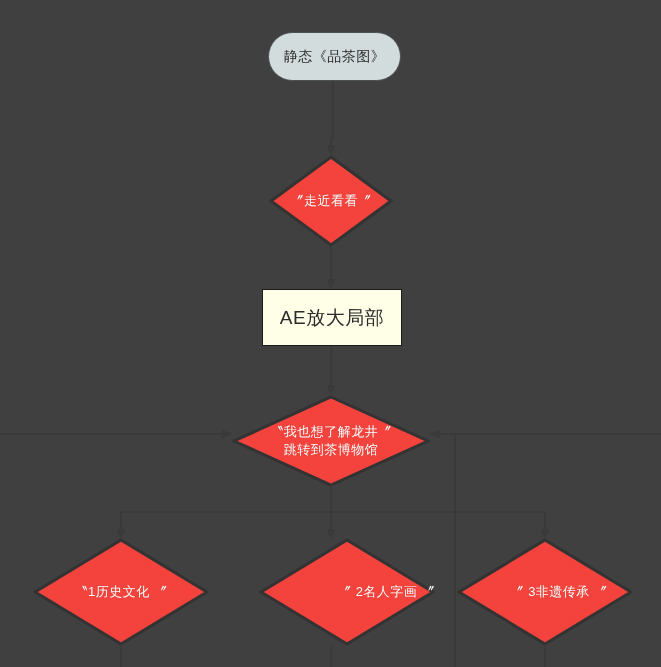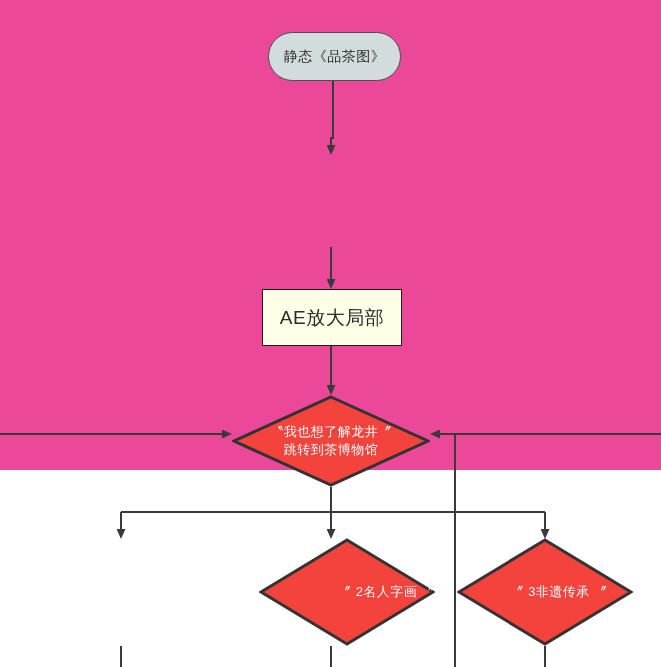--- a/index.html
+++ b/index.html
@@ -9,22 +9,22 @@
   }
   body {
     width: 661px;
     height: 667px;
     font-family: "Liberation Sans", "DejaVu Sans", sans-serif;
     overflow: hidden;
   }
   #flow-canvas {
     position: relative;
     width: 661px;
-    height: 470px;
-    background: #ec4899;
+    height: 667px;
+    background: #404040;
   }
   #edge-layer {
     position: absolute;
     left: 0;
     top: 0;
     width: 661px;
     height: 667px;
   }
   .node {
     position: absolute;
@@ -118,33 +118,45 @@
       <path d="M121,646 L121,667"></path>
       <path d="M331,646 L331,667"></path>
       <path d="M545,646 L545,667"></path>
     </g>
   </svg>
 
   <div class="node node-terminator" style="left:268px; top:32px; width:133px; height:49px;">
     <span>静态《品茶图》</span>
   </div>
 
+  <div class="node node-decision" style="left:269px; top:155px; width:124px; height:92px;">
+    <svg class="diamond-shape" viewBox="0 0 124 92" preserveAspectRatio="none">
+      <polygon points="62,2 122,46 62,90 2,46" fill="#f4433c" stroke="#333333" stroke-width="3"></polygon>
+    </svg>
+    <span class="diamond-label">〞走近看看〞</span>
+  </div>
 
   <div class="node node-process" style="left:262px; top:289px; width:140px; height:57px;">
     <span>AE放大局部</span>
   </div>
 
   <div class="node node-decision" style="left:232px; top:395px; width:198px; height:92px;justify-content:center;">
     <svg class="diamond-shape" viewBox="0 0 198 92" preserveAspectRatio="none">
       <polygon points="99,2 196,46 99,90 2,46" fill="#f4433c" stroke="#333333" stroke-width="3"></polygon>
     </svg>
     <span class="diamond-label">〝我也想了解龙井〞
 跳转到茶博物馆</span>
   </div>
 
+  <div class="node node-decision" style="left:33px; top:538px; width:176px; height:108px;">
+    <svg class="diamond-shape" viewBox="0 0 176 108" preserveAspectRatio="none">
+      <polygon points="88,2 174,54 88,106 2,54" fill="#f4433c" stroke="#333333" stroke-width="3"></polygon>
+    </svg>
+    <span class="diamond-label">〝1历史文化 〞</span>
+  </div>
 
   <div class="node node-decision" style="left:259px; top:538px; width:176px; height:108px;justify-content:flex-end;">
     <svg class="diamond-shape" viewBox="0 0 176 108" preserveAspectRatio="none">
       <polygon points="88,2 174,54 88,106 2,54" fill="#f4433c" stroke="#333333" stroke-width="3"></polygon>
     </svg>
     <span class="diamond-label">〞 2名人字画 〞</span>
   </div>
 
   <div class="node node-decision" style="left:457px; top:538px; width:176px; height:108px;padding-left:28px;">
     <svg class="diamond-shape" viewBox="0 0 176 108" preserveAspectRatio="none">

